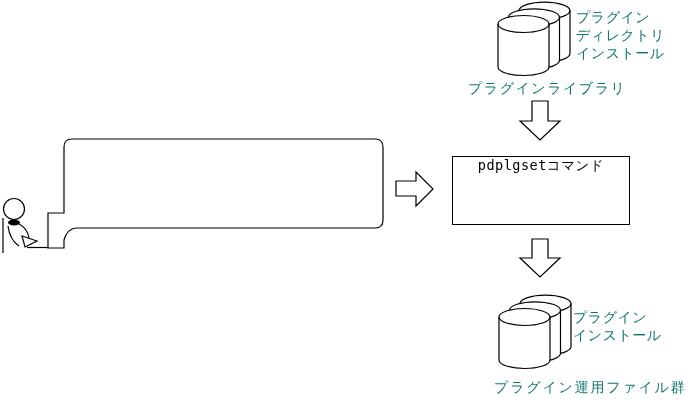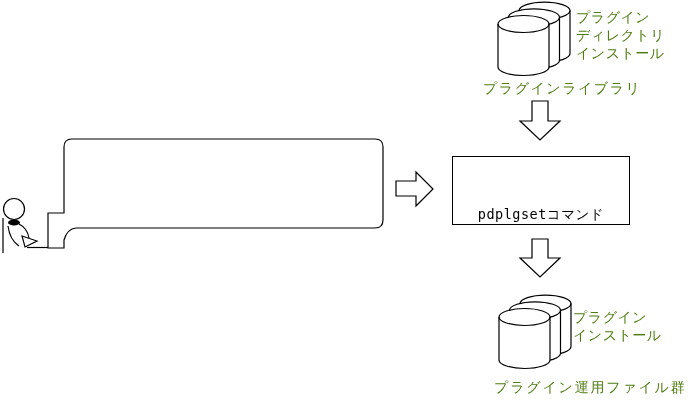--- a/index.html
+++ b/index.html
@@ -13,44 +13,44 @@
   }
   .shapes{position:absolute;left:0;top:0;width:688px;height:406px;}
   .shapes path,.shapes circle,.shapes ellipse,.shapes line{
     vector-effect:non-scaling-stroke;
   }
   .txt{
     position:absolute;
     white-space:nowrap;
     font-size:14px;
     line-height:18px;
-    color:#4d7c0f;
+    color:#0f766e;
   }
   .bubble-text{
     left:75px;top:171px;
     letter-spacing:2px;
   }
   .command-box{
     position:absolute;
     left:452px;top:156px;
     width:176px;height:67px;
     border:1px solid #000000;
     background:#ffffff;
-    display:flex;align-items:flex-end;justify-content:center;
+    display:flex;align-items:flex-start;justify-content:center;
   }
   .command-box span{
     font-family:"DejaVu Sans Mono","Liberation Mono",monospace;
     font-size:13.5px;
     letter-spacing:0.5px;
   }
   .store-label{letter-spacing:0.5px;}
   .store-label .line{height:18px;}
   .top-store-label{left:576px;top:8px;}
   .bottom-store-label{left:573px;top:308px;}
-  .top-store-caption{left:483px;top:79px;letter-spacing:1.5px;}
+  .top-store-caption{left:468px;top:79px;letter-spacing:1.5px;}
   .bottom-store-caption{left:460px;top:378px;letter-spacing:1.8px;margin-left:34px;}
 </style>
 </head>
 <body>
 
 <div class="canvas">
 
   <svg class="shapes" viewBox="0 0 688 406" xmlns="http://www.w3.org/2000/svg" fill="none" stroke="#000000" stroke-width="1.2" stroke-linejoin="miter">
 
     <g>

